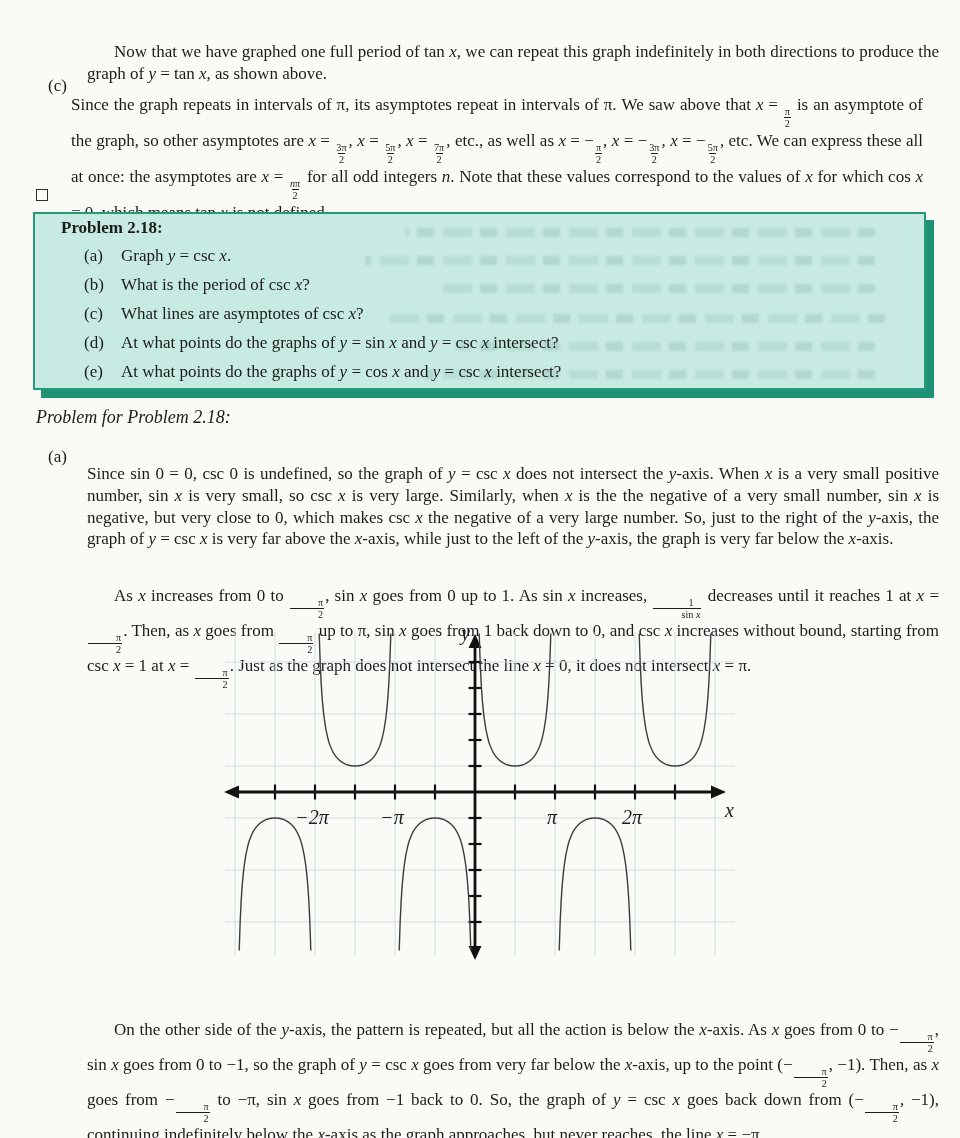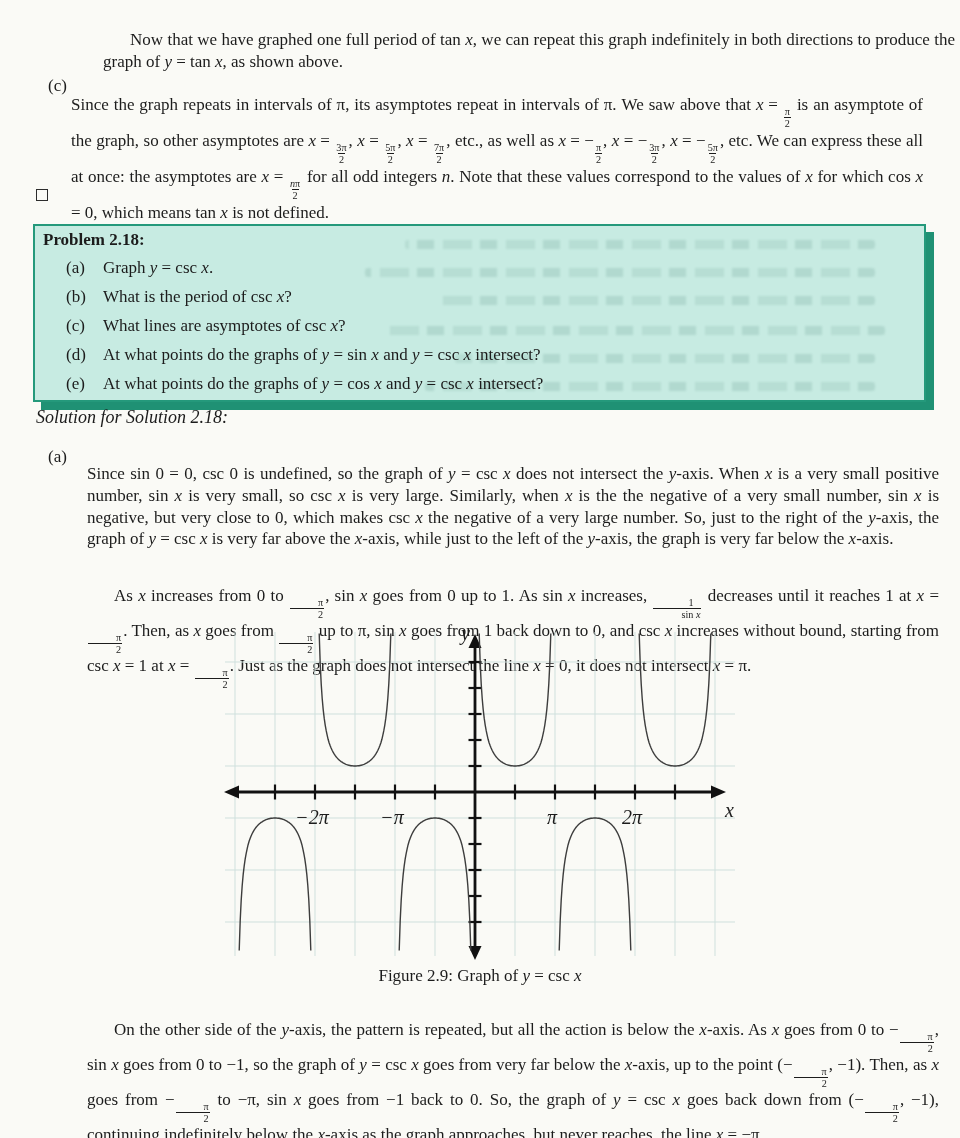--- a/index.html
+++ b/index.html
@@ -12,42 +12,42 @@
   .li-label{position:absolute;font-size:17px;}
   
   .frac{display:inline-flex;flex-direction:column;align-items:center;vertical-align:-0.48em;
         font-size:0.60em;line-height:1.08;margin:0 1px;}
   .frac .den{border-top:1px solid currentColor;padding:0 1px;}
   .frac .num{padding:0 1px;}
   
   .end-marker{position:absolute;left:36px;top:189px;width:10px;height:10px;
               border:1.6px solid #2c2c2c;background:transparent;}
   
-  .problem-box{position:absolute;left:33px;top:224px;width:893px;height:178px;box-sizing:border-box;
+  .problem-box{position:absolute;left:33px;top:212px;width:893px;height:178px;box-sizing:border-box;
                background:#c7ebe2;border:2px solid #24997b;box-shadow:8px 8px 0 #1f9174;
-               padding:4px 12px 0 8px;overflow:hidden;}
+               padding:4px 12px 0 26px;overflow:hidden;}
   .pb-title{font-weight:bold;font-size:17px;line-height:20px;position:relative;z-index:2;}
   .pb-row{display:flex;margin-top:7px;font-size:17px;line-height:22px;position:relative;z-index:2;}
   .pb-label{flex:none;width:37px;margin-left:23px;}
   .pb-text{flex:1;}
   
   .bleed{position:absolute;height:9px;border-radius:3px;filter:blur(0.8px);transform:scaleX(-1);
          background:repeating-linear-gradient(90deg,rgba(93,147,135,.20) 0 17px,rgba(93,147,135,0) 17px 25px,
                     rgba(93,147,135,.15) 25px 54px,rgba(93,147,135,0) 54px 63px);z-index:1;}
   .solution-heading{position:absolute;left:36px;top:407px;font-style:italic;font-size:18px;}
   .caption{position:absolute;left:0;top:966px;width:960px;text-align:center;font-size:17px;}
   svg.graph{position:absolute;left:215px;top:622px;
             font-family:"Liberation Serif","DejaVu Serif",serif;}
 </style>
 </head>
 <body>
 
 <div class="page">
 
-  <p class="para indent" style="left:87px;top:12px;width:852px;margin-left:16px;">Now that we have graphed one full period of tan <i>x</i>, we can repeat this graph indefinitely in both directions to produce the graph of <i>y</i> = tan <i>x</i>, as shown above.</p>
+  <p class="para indent" style="left:87px;top:24px;width:852px;">Now that we have graphed one full period of tan <i>x</i>, we can repeat this graph indefinitely in both directions to produce the graph of <i>y</i> = tan <i>x</i>, as shown above.</p>
 
   <span class="li-label" style="left:48px;top:76px;">(c)</span>
   <p class="para" style="left:71px;top:76px;width:852px;line-height:23.5px;">Since the graph repeats in intervals of π, its asymptotes repeat in intervals of π. We saw above that <i>x</i> = <span class="frac">
         <span class="num">π</span>
         <span class="den">2</span>
       </span> is an asymptote of the graph, so other asymptotes are <i>x</i> = <span class="frac">
         <span class="num">3π</span>
         <span class="den">2</span>
       </span>, <i>x</i> = <span class="frac">
         <span class="num">5π</span>
@@ -96,21 +96,21 @@
           <span class="pb-label">(d)</span>
           <span class="pb-text">At what points do the graphs of <i>y</i> = sin <i>x</i> and <i>y</i> = csc <i>x</i> intersect?</span>
         </div>
         <div class="pb-row">
           <span class="pb-label">(e)</span>
           <span class="pb-text">At what points do the graphs of <i>y</i> = cos <i>x</i> and <i>y</i> = csc <i>x</i> intersect?</span>
         </div>
       </div>
   </div>
 
-  <div class="solution-heading">Solution for Solution 2.18:</div>
+  <div class="solution-heading">Problem for Problem 2.18:</div>
 
   <span class="li-label" style="left:48px;top:447px;">(a)</span>
   <p class="para" style="left:87px;top:446px;width:852px;">Since sin 0 = 0, csc 0 is undefined, so the graph of <i>y</i> = csc <i>x</i> does not intersect the <i>y</i>-axis. When <i>x</i> is a very small positive number, sin <i>x</i> is very small, so csc <i>x</i> is very large. Similarly, when <i>x</i> is the the negative of a very small number, sin <i>x</i> is negative, but very close to 0, which makes csc <i>x</i> the negative of a very large number. So, just to the right of the <i>y</i>-axis, the graph of <i>y</i> = csc <i>x</i> is very far above the <i>x</i>-axis, while just to the left of the <i>y</i>-axis, the graph is very far below the <i>x</i>-axis.</p>
 
   <p class="para indent" style="left:87px;top:568px;width:852px;line-height:21px;">As <i>x</i> increases from 0 to <span class="frac">
         <span class="num">π</span>
         <span class="den">2</span>
       </span>, sin <i>x</i> goes from 0 up to 1. As sin <i>x</i> increases, <span class="frac">
         <span class="num">1</span>
         <span class="den">sin <i>x</i></span>
@@ -177,21 +177,20 @@
       <text x="510" y="195" font-size="20" font-style="italic" fill="#1c1c1c">x</text>
       <text x="246" y="18" font-size="20" font-style="italic" fill="#1c1c1c">y</text>
       <polyline points="24.2,328.6 25.2,298.5 26.2,278.1 27.2,263.5 28.2,252.4 29.2,243.8 30.2,236.9 31.2,231.3 32.2,226.6 33.1,222.7 34.1,219.3 35.1,216.4 36.1,213.9 37.1,211.7 38.1,209.8 39.1,208.1 40.1,206.6 41.1,205.3 42.1,204.1 43.1,203.0 44.1,202.1 45.1,201.2 46.1,200.4 47.1,199.8 48.1,199.1 49.1,198.6 50.1,198.1 51.0,197.7 52.0,197.3 53.0,197.0 54.0,196.7 55.0,196.5 56.0,196.3 57.0,196.2 58.0,196.1 59.0,196.0 60.0,196.0 61.0,196.0 62.0,196.1 63.0,196.2 64.0,196.3 65.0,196.5 66.0,196.7 67.0,197.0 68.0,197.3 69.0,197.7 69.9,198.1 70.9,198.6 71.9,199.1 72.9,199.8 73.9,200.4 74.9,201.2 75.9,202.1 76.9,203.0 77.9,204.1 78.9,205.3 79.9,206.6 80.9,208.1 81.9,209.8 82.9,211.7 83.9,213.9 84.9,216.4 85.9,219.3 86.9,222.7 87.8,226.6 88.8,231.3 89.8,236.9 90.8,243.8 91.8,252.4 92.8,263.5 93.8,278.1 94.8,298.5 95.8,328.6" fill="none" stroke="#3d3d3d" stroke-width="1.4"></polyline>
       <polyline points="104.2,11.4 105.2,41.5 106.2,61.9 107.2,76.5 108.2,87.6 109.2,96.2 110.2,103.1 111.2,108.7 112.2,113.4 113.1,117.3 114.1,120.7 115.1,123.6 116.1,126.1 117.1,128.3 118.1,130.2 119.1,131.9 120.1,133.4 121.1,134.7 122.1,135.9 123.1,137.0 124.1,137.9 125.1,138.8 126.1,139.6 127.1,140.2 128.1,140.9 129.1,141.4 130.1,141.9 131.0,142.3 132.0,142.7 133.0,143.0 134.0,143.3 135.0,143.5 136.0,143.7 137.0,143.8 138.0,143.9 139.0,144.0 140.0,144.0 141.0,144.0 142.0,143.9 143.0,143.8 144.0,143.7 145.0,143.5 146.0,143.3 147.0,143.0 148.0,142.7 149.0,142.3 149.9,141.9 150.9,141.4 151.9,140.9 152.9,140.2 153.9,139.6 154.9,138.8 155.9,137.9 156.9,137.0 157.9,135.9 158.9,134.7 159.9,133.4 160.9,131.9 161.9,130.2 162.9,128.3 163.9,126.1 164.9,123.6 165.9,120.7 166.9,117.3 167.8,113.4 168.8,108.7 169.8,103.1 170.8,96.2 171.8,87.6 172.8,76.5 173.8,61.9 174.8,41.5 175.8,11.4" fill="none" stroke="#3d3d3d" stroke-width="1.4"></polyline>
       <polyline points="184.2,328.6 185.2,298.5 186.2,278.1 187.2,263.5 188.2,252.4 189.2,243.8 190.2,236.9 191.2,231.3 192.2,226.6 193.1,222.7 194.1,219.3 195.1,216.4 196.1,213.9 197.1,211.7 198.1,209.8 199.1,208.1 200.1,206.6 201.1,205.3 202.1,204.1 203.1,203.0 204.1,202.1 205.1,201.2 206.1,200.4 207.1,199.8 208.1,199.1 209.1,198.6 210.1,198.1 211.0,197.7 212.0,197.3 213.0,197.0 214.0,196.7 215.0,196.5 216.0,196.3 217.0,196.2 218.0,196.1 219.0,196.0 220.0,196.0 221.0,196.0 222.0,196.1 223.0,196.2 224.0,196.3 225.0,196.5 226.0,196.7 227.0,197.0 228.0,197.3 229.0,197.7 229.9,198.1 230.9,198.6 231.9,199.1 232.9,199.8 233.9,200.4 234.9,201.2 235.9,202.1 236.9,203.0 237.9,204.1 238.9,205.3 239.9,206.6 240.9,208.1 241.9,209.8 242.9,211.7 243.9,213.9 244.9,216.4 245.9,219.3 246.9,222.7 247.8,226.6 248.8,231.3 249.8,236.9 250.8,243.8 251.8,252.4 252.8,263.5 253.8,278.1 254.8,298.5 255.8,328.6" fill="none" stroke="#3d3d3d" stroke-width="1.4"></polyline>
       <polyline points="264.2,11.4 265.2,41.5 266.2,61.9 267.2,76.5 268.2,87.6 269.2,96.2 270.2,103.1 271.2,108.7 272.2,113.4 273.1,117.3 274.1,120.7 275.1,123.6 276.1,126.1 277.1,128.3 278.1,130.2 279.1,131.9 280.1,133.4 281.1,134.7 282.1,135.9 283.1,137.0 284.1,137.9 285.1,138.8 286.1,139.6 287.1,140.2 288.1,140.9 289.1,141.4 290.1,141.9 291.0,142.3 292.0,142.7 293.0,143.0 294.0,143.3 295.0,143.5 296.0,143.7 297.0,143.8 298.0,143.9 299.0,144.0 300.0,144.0 301.0,144.0 302.0,143.9 303.0,143.8 304.0,143.7 305.0,143.5 306.0,143.3 307.0,143.0 308.0,142.7 309.0,142.3 309.9,141.9 310.9,141.4 311.9,140.9 312.9,140.2 313.9,139.6 314.9,138.8 315.9,137.9 316.9,137.0 317.9,135.9 318.9,134.7 319.9,133.4 320.9,131.9 321.9,130.2 322.9,128.3 323.9,126.1 324.9,123.6 325.9,120.7 326.9,117.3 327.8,113.4 328.8,108.7 329.8,103.1 330.8,96.2 331.8,87.6 332.8,76.5 333.8,61.9 334.8,41.5 335.8,11.4" fill="none" stroke="#3d3d3d" stroke-width="1.4"></polyline>
       <polyline points="344.2,328.6 345.2,298.5 346.2,278.1 347.2,263.5 348.2,252.4 349.2,243.8 350.2,236.9 351.2,231.3 352.2,226.6 353.1,222.7 354.1,219.3 355.1,216.4 356.1,213.9 357.1,211.7 358.1,209.8 359.1,208.1 360.1,206.6 361.1,205.3 362.1,204.1 363.1,203.0 364.1,202.1 365.1,201.2 366.1,200.4 367.1,199.8 368.1,199.1 369.1,198.6 370.1,198.1 371.0,197.7 372.0,197.3 373.0,197.0 374.0,196.7 375.0,196.5 376.0,196.3 377.0,196.2 378.0,196.1 379.0,196.0 380.0,196.0 381.0,196.0 382.0,196.1 383.0,196.2 384.0,196.3 385.0,196.5 386.0,196.7 387.0,197.0 388.0,197.3 389.0,197.7 389.9,198.1 390.9,198.6 391.9,199.1 392.9,199.8 393.9,200.4 394.9,201.2 395.9,202.1 396.9,203.0 397.9,204.1 398.9,205.3 399.9,206.6 400.9,208.1 401.9,209.8 402.9,211.7 403.9,213.9 404.9,216.4 405.9,219.3 406.9,222.7 407.8,226.6 408.8,231.3 409.8,236.9 410.8,243.8 411.8,252.4 412.8,263.5 413.8,278.1 414.8,298.5 415.8,328.6" fill="none" stroke="#3d3d3d" stroke-width="1.4"></polyline>
       <polyline points="424.2,11.4 425.2,41.5 426.2,61.9 427.2,76.5 428.2,87.6 429.2,96.2 430.2,103.1 431.2,108.7 432.2,113.4 433.1,117.3 434.1,120.7 435.1,123.6 436.1,126.1 437.1,128.3 438.1,130.2 439.1,131.9 440.1,133.4 441.1,134.7 442.1,135.9 443.1,137.0 444.1,137.9 445.1,138.8 446.1,139.6 447.1,140.2 448.1,140.9 449.1,141.4 450.1,141.9 451.0,142.3 452.0,142.7 453.0,143.0 454.0,143.3 455.0,143.5 456.0,143.7 457.0,143.8 458.0,143.9 459.0,144.0 460.0,144.0 461.0,144.0 462.0,143.9 463.0,143.8 464.0,143.7 465.0,143.5 466.0,143.3 467.0,143.0 468.0,142.7 469.0,142.3 469.9,141.9 470.9,141.4 471.9,140.9 472.9,140.2 473.9,139.6 474.9,138.8 475.9,137.9 476.9,137.0 477.9,135.9 478.9,134.7 479.9,133.4 480.9,131.9 481.9,130.2 482.9,128.3 483.9,126.1 484.9,123.6 485.9,120.7 486.9,117.3 487.8,113.4 488.8,108.7 489.8,103.1 490.8,96.2 491.8,87.6 492.8,76.5 493.8,61.9 494.8,41.5 495.8,11.4" fill="none" stroke="#3d3d3d" stroke-width="1.4"></polyline>
     </svg>
 
-  <div class="caption">Figure 2.9: Graph of <i>y</i> = csc <i>x</i></div>
 
   <p class="para indent" style="left:87px;top:1002px;width:852px;line-height:22.4px;">On the other side of the <i>y</i>-axis, the pattern is repeated, but all the action is below the <i>x</i>-axis. As <i>x</i> goes from 0 to −<span class="frac">
         <span class="num">π</span>
         <span class="den">2</span>
       </span>, sin <i>x</i> goes from 0 to −1, so the graph of <i>y</i> = csc <i>x</i> goes from very far below the <i>x</i>-axis, up to the point (−<span class="frac">
         <span class="num">π</span>
         <span class="den">2</span>
       </span>, −1). Then, as <i>x</i> goes from −<span class="frac">
         <span class="num">π</span>
         <span class="den">2</span>

